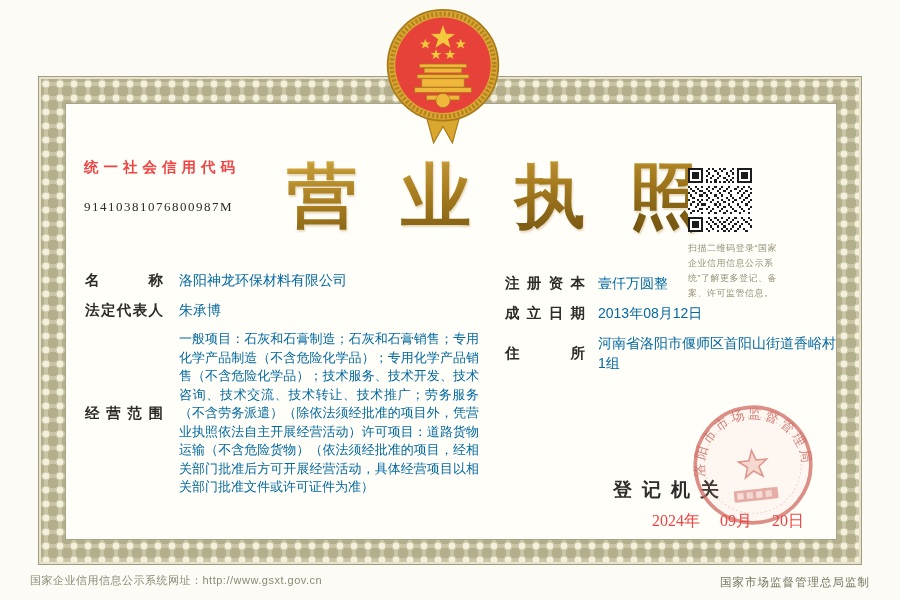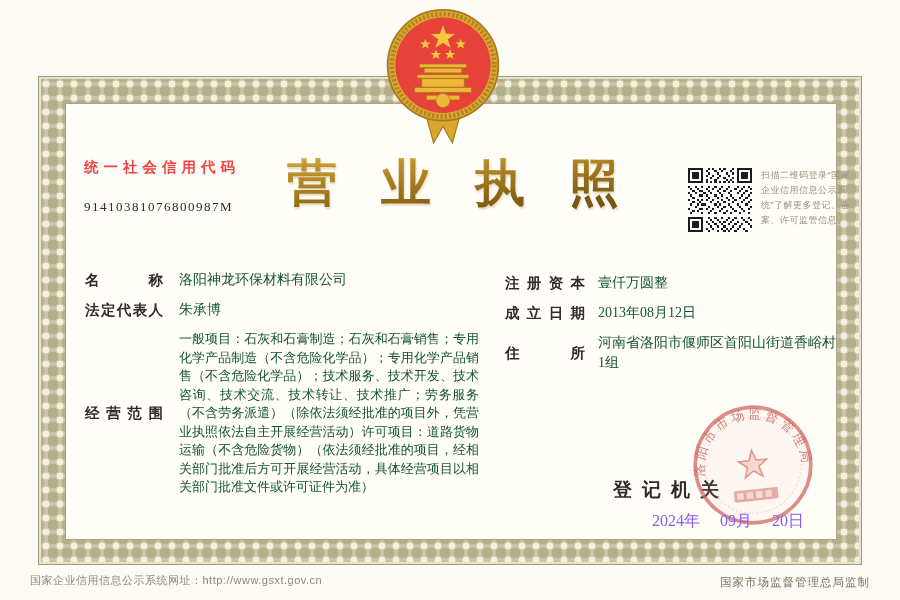--- a/index.html
+++ b/index.html
@@ -21,47 +21,47 @@
   
   .emblem{position:absolute;left:384px;top:4px;width:118px;height:146px;}
 
   
   .credit-block{position:absolute;left:84px;top:158px;}
   .credit-label{font-weight:bold;color:#ef4444;font-size:14.5px;letter-spacing:5px;}
   .credit-code{margin-top:22px;font-family:"Liberation Serif","DejaVu Serif",serif;font-size:13px;color:#2b2a26;letter-spacing:1.5px;}
 
   
   .title{position:absolute;left:287px;top:150px;white-space:nowrap;
-    font-family:"Liberation Serif","DejaVu Serif",serif;font-weight:bold;font-size:50px;letter-spacing:44px;
+    font-family:"Liberation Serif","DejaVu Serif",serif;font-weight:bold;font-size:70px;letter-spacing:44px;
     background:linear-gradient(175deg,#d9af45 8%,#a87d1e 45%,#6e510e 80%);
     -webkit-background-clip:text;background-clip:text;color:transparent;
     text-shadow:1px 2px 2px rgba(150,110,30,0.25);}
 
   
-  .qr-block{position:absolute;left:688px;top:168px;display:flex;gap:9px;}
+  .qr-block{position:absolute;left:688px;top:168px;display:flex;gap:9px;flex-direction:column;}
   .qr-svg{width:64px;height:64px;}
   .qr-caption{width:96px;font-size:9px;line-height:15px;color:#97927b;letter-spacing:0.5px;}
 
   
   .fields{position:absolute;}
   .fields-left{left:85px;top:270px;width:397px;}
   .fields-right{left:505px;top:273px;width:345px;}
   .row{display:flex;margin-bottom:10px;align-items:center;}
   .flabel{flex:0 0 78px;font-weight:bold;color:#2e2c28;font-size:14.5px;line-height:20px;
     text-align:justify;text-align-last:justify;}
   .fields-right .flabel{flex:0 0 80px;}
-  .fvalue{margin-left:16px;font-family:Liberation Serif, serif;color:#14532d;
+  .fvalue{margin-left:16px;font-family:Liberation Sans, sans-serif;color:#0369a1;
     font-size:14px;line-height:20px;}
   .fields-right .fvalue{margin-left:13px;width:240px;}
   .row-scope .fvalue{font-size:13px;line-height:18.5px;width:300px;text-align:justify;}
 
   
   .reg-authority{position:absolute;left:592px;top:477px;font-weight:bold;color:#2e2c28;font-size:19px;letter-spacing:10px;margin-left:21px;}
   .issue-date{position:absolute;left:652px;top:511px;font-family:"Liberation Serif","DejaVu Serif",serif;
-    font-size:16px;color:#8b5cf6;}
+    font-size:16px;color:#ef4444;}
   .issue-date span{margin-right:16px;}
   .issue-date span:last-child{margin-right:0;}
 
   
   .seal{position:absolute;left:690px;top:402px;width:126px;height:126px;opacity:0.88;}
 
   
   .footer-left{position:absolute;left:30px;top:573px;font-size:11px;color:#8d8974;letter-spacing:0.5px;}
   .footer-right{position:absolute;right:30px;top:575px;font-size:11.5px;color:#787460;letter-spacing:1px;}
 </style>

